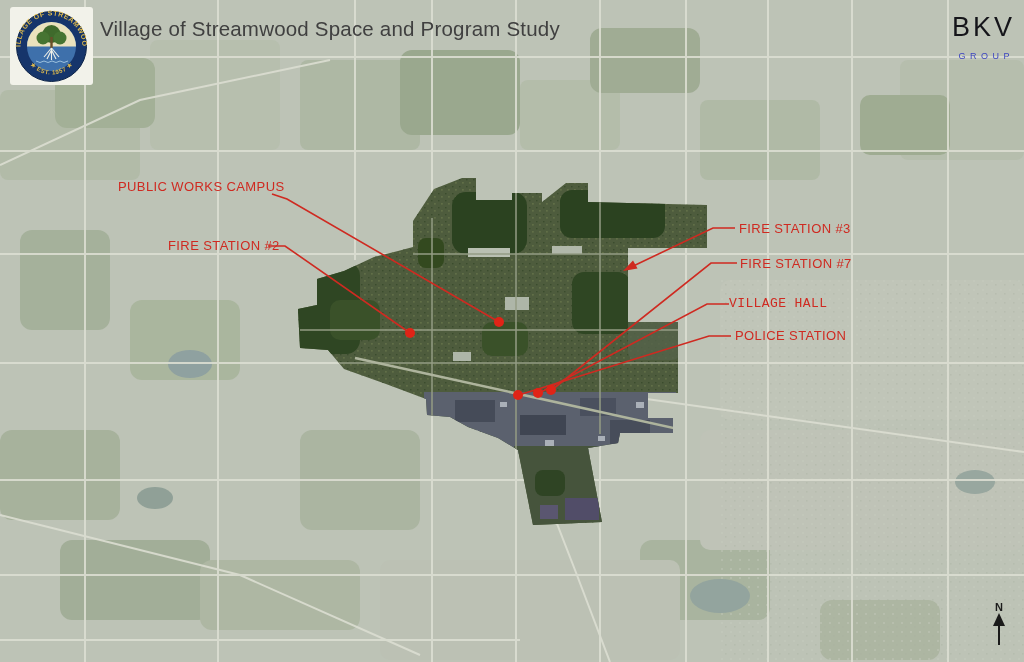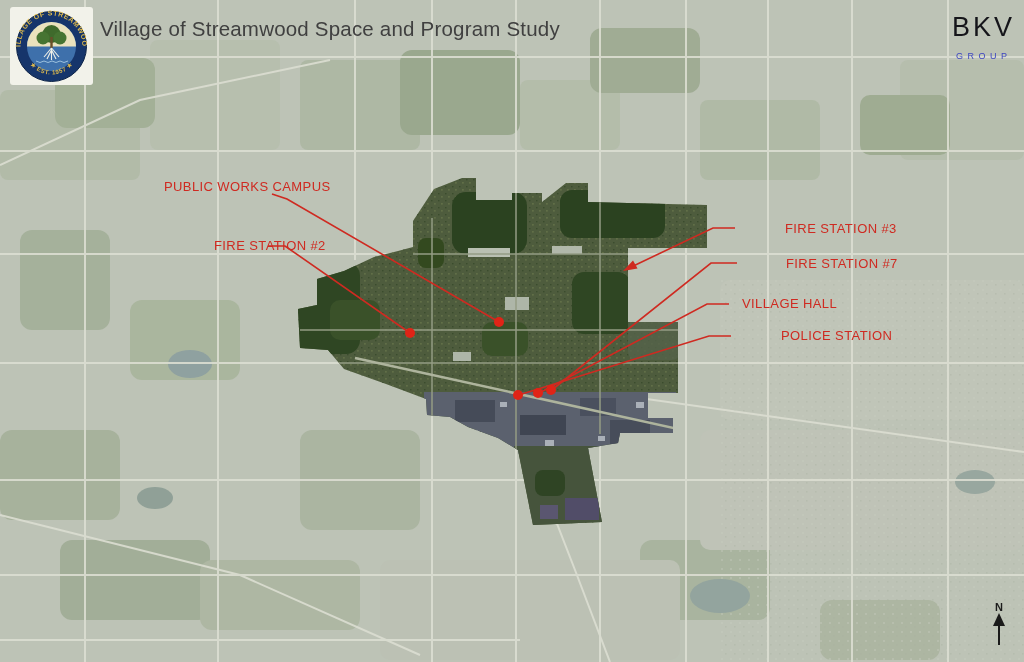--- a/index.html
+++ b/index.html
@@ -5,27 +5,27 @@
   html,body{margin:0;padding:0;background:#888;}
   .stage{
     position:relative;width:1024px;height:662px;overflow:hidden;
     font-family:"Liberation Sans",sans-serif;background:#bdc3b6;
   }
   .stage svg.basemap{position:absolute;left:0;top:0;}
   .page-title{
     position:absolute;left:100px;top:17px;font-size:20.5px;color:#404040;
     letter-spacing:.2px;white-space:nowrap;
   }
-  .brand{position:absolute;left:952px;top:14px;width:62px;text-align:left;}
+  .brand{position:absolute;left:952px;top:14px;width:62px;text-align:right;}
   .brand-name{font-size:27px;color:#15151a;letter-spacing:3px;line-height:1;}
   .brand-sub{font-size:9px;color:#3c45c0;letter-spacing:4.5px;margin-top:10px;padding-left:4px;}
   .logo{position:absolute;left:10px;top:7px;}
   .anno{
     position:absolute;font-size:13px;letter-spacing:.4px;color:#cf2a21;
-    white-space:nowrap;font-weight:400;margin-left:46px;
+    white-space:nowrap;font-weight:400;
   }
   .north{position:absolute;left:986px;top:602px;width:26px;text-align:center;color:#1c1c1c;}
   .north-n{font-size:11px;font-weight:bold;line-height:1;}
 </style>
 </head>
 <body>
 
 <div class="stage">
 
   <svg class="basemap" width="1024" height="662" viewBox="0 0 1024 662">
@@ -201,21 +201,21 @@
 
   <div class="brand">
     <div class="brand-name">BKV</div>
     <div class="brand-sub">GROUP</div>
   </div>
 
   <div class="anno" style="left:118px;top:179px;">PUBLIC WORKS CAMPUS</div>
   <div class="anno" style="left:168px;top:238px;">FIRE STATION #2</div>
   <div class="anno" style="left:739px;top:221px;">FIRE STATION #3</div>
   <div class="anno" style="left:740px;top:256px;">FIRE STATION #7</div>
-  <div class="anno" style="left:696px;top:296px;">VILLAGE HALL</div>
+  <div class="anno" style="left:729px;top:296px;font-family:Liberation Mono, monospace;">VILLAGE HALL</div>
   <div class="anno" style="left:735px;top:328px;">POLICE STATION</div>
 
   <div class="north">
     <div class="north-n">N</div>
     <svg width="14" height="34" viewBox="0 0 14 34">
       <line x1="7" y1="32" x2="7" y2="10" stroke="#1a1a1a" stroke-width="2"></line>
       <polygon points="1,13 7,0 13,13" fill="#1a1a1a"></polygon>
     </svg>
   </div>
 

